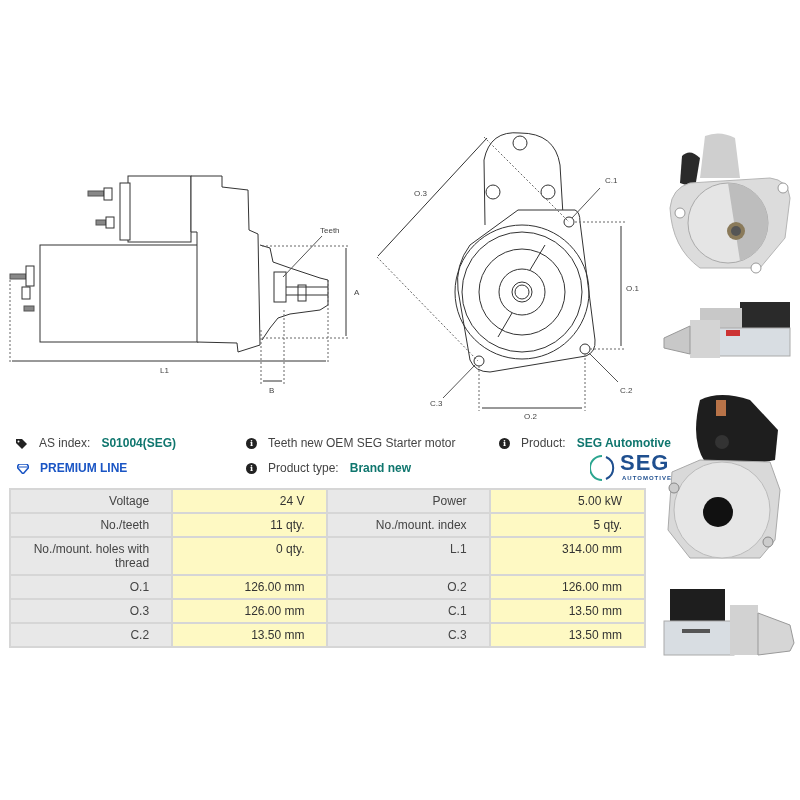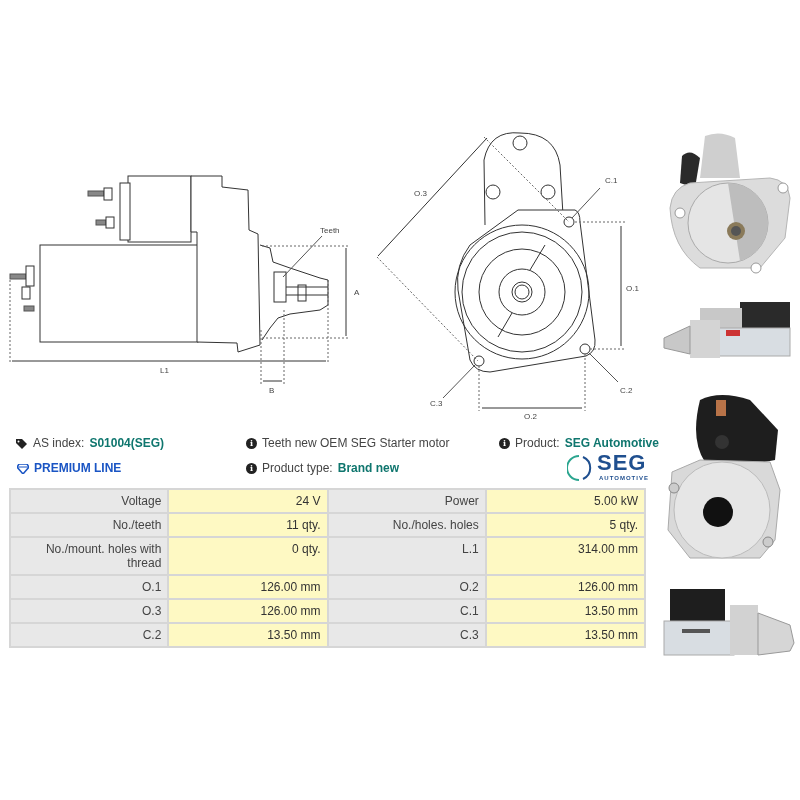--- a/index.html
+++ b/index.html
@@ -1,29 +1,29 @@
 <!DOCTYPE html>
 <html><head>
 <meta charset="utf-8">
 <style>
   html, body { margin:0; padding:0; background:#ffffff; }
   body { width:800px; height:800px; position:relative; overflow:hidden; font-family:"Liberation Sans", sans-serif; color:#333; }
   .abs { position:absolute; }
   .drawing { position:absolute; left:0; top:120px; width:660px; height:300px; }
-  .info { position:absolute; font-size:12px; color:#444; white-space:nowrap; display:flex; align-items:center; gap:5px; }
+  .info { position:absolute; font-size:12px; color:#444; white-space:nowrap; display:flex; align-items:center; gap:11px; }
   .info b { color:#0f766e; font-weight:bold; }
   .premium { color:#1a55c4; font-weight:bold; font-size:12px;text-align:center; }
   .icon-i { display:inline-block; width:11px; height:11px; border-radius:50%; background:#222; color:#fff; font-size:8px; line-height:11px; text-align:center; font-weight:bold; font-family:"DejaVu Serif", serif; }
   table.specs { position:absolute; left:9px; top:488px; width:637px; border-collapse:collapse; font-size:12px; }
-  table.specs td { border:2px solid #d6d6d6; padding:4px 6px; text-align:right; vertical-align:top; height:14px; }
+  table.specs td { border:2px solid #d6d6d6; padding:4px 22px; text-align:right; vertical-align:top; height:14px; }
   table.specs td.k { background:#e8e8e8; color:#444; width:145px; }
   table.specs td.v { background:#fef9c3; color:#333; width:146px; }
   table.specs tr.tall td { height:28px; }
   .photo { position:absolute; }
-  .seg-logo { position:absolute; left:567px; top:452px; width:85px; height:32px;text-align:center; }
+  .seg-logo { position:absolute; left:590px; top:452px; width:85px; height:32px;text-align:center; }
 </style>
 </head>
 <body>
 
 <svg class="drawing" viewBox="0 120 660 300" width="660" height="300" xmlns="http://www.w3.org/2000/svg" font-family="Liberation Sans, sans-serif" font-size="8" fill="none" stroke="#333" stroke-width="1">
 
   <g>
 
     <rect x="40" y="245" width="158" height="97" fill="#fff"></rect>
 
@@ -192,21 +192,21 @@
   <tbody>
     <tr>
       <td class="k">Voltage</td>
       <td class="v">24 V</td>
       <td class="k">Power</td>
       <td class="v">5.00 kW</td>
     </tr>
     <tr>
       <td class="k">No./teeth</td>
       <td class="v">11 qty.</td>
-      <td class="k">No./holes. holes</td>
+      <td class="k">No./mount. index</td>
       <td class="v">5 qty.</td>
     </tr>
     <tr class="tall">
       <td class="k">No./mount. holes with thread</td>
       <td class="v">0 qty.</td>
       <td class="k">L.1</td>
       <td class="v">314.00 mm</td>
     </tr>
     <tr>
       <td class="k">O.1</td>

